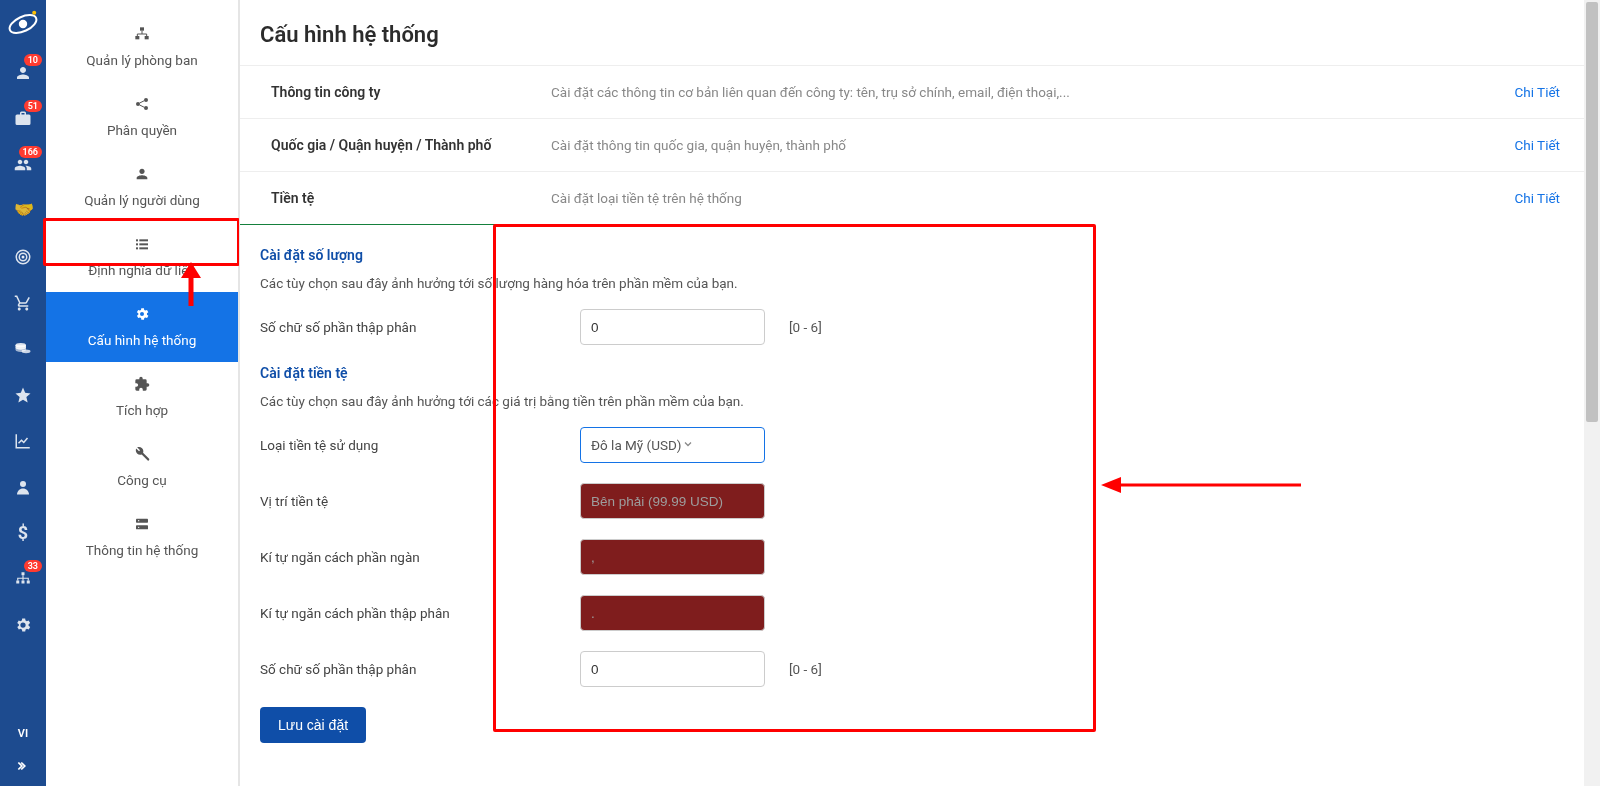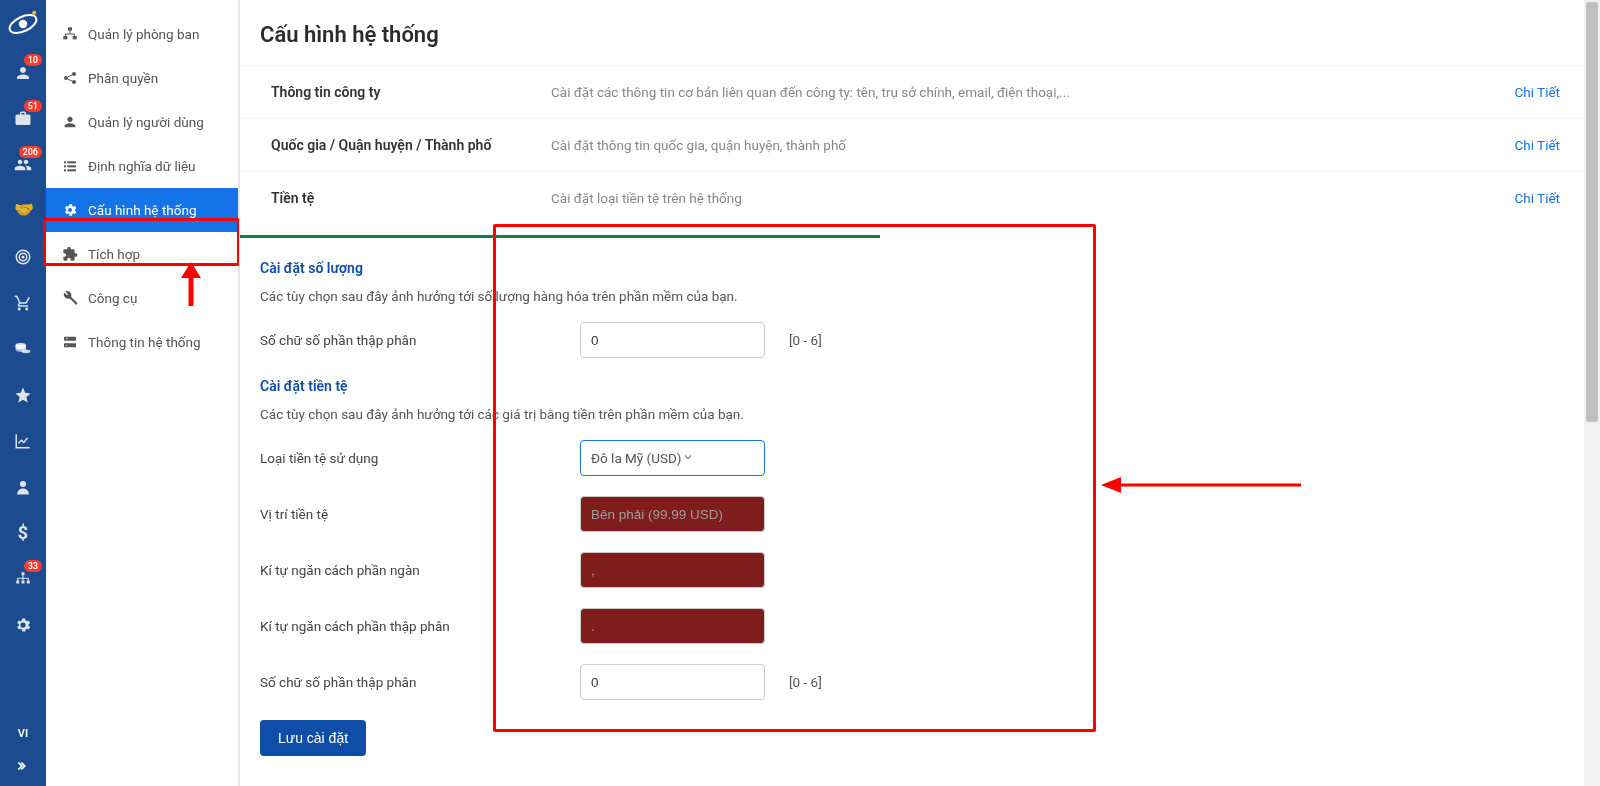--- a/index.html
+++ b/index.html
@@ -12,37 +12,37 @@
 .icon-rail .rail-item { width: 46px; height: 46px; display: flex; align-items: center; justify-content: center; color: rgba(255,255,255,0.85); cursor: pointer; position: relative; }
 .rail-item svg, .rail-item .glyph { width: 18px; height: 18px; }
 .rail-item .glyph { font-size: 16px; line-height: 1; text-align:center; }
 .badge { position: absolute; top: 4px; right: 4px; background: #ff3b30; color: #fff; font-size: 9px; font-weight: 600; padding: 1px 4px; border-radius: 8px; min-width: 16px; text-align:center;}
 .rail-bottom { margin-top: auto; }
 .rail-lang { color: #fff; font-size: 11px; font-weight: 600; padding: 6px 0; text-align:center; width:100%;margin-top:25px;}
 .rail-expand { width: 46px; height: 40px; display:flex; align-items:center; justify-content:center; color:#fff; cursor:pointer;}
 
 
 .sidebar { width: 193px; background: #fff; border-right: 1px solid #e5e5e5; flex-shrink:0; padding-top:12px; position:relative;}
-.sidebar-item { display:flex; align-items:center; gap:10px; padding: 14px 16px; color:#555; cursor:pointer; font-size:13.5px;}
+.sidebar-item { display:flex; align-items:center; gap:10px; padding: 14px 16px; color:#555; cursor:pointer; font-size:13.5px;flex-direction:column;}
 .sidebar-item.active { background:#1473e6; color:#fff; }
 .sidebar-item .sicon { width:16px; height:16px; flex-shrink:0; display:flex; align-items:center; justify-content:center; }
 .sidebar-hl { position:absolute; border:3px solid #ff0000; pointer-events:none; left:-3px; width:197px; height:48px; top:218px; border-radius:2px;}
 .sidebar-arrow { position:absolute; left:130px; top:262px; color:#ff0000; pointer-events:none;}
 
 
 .main { flex:1; background:#eceff1; overflow-y:auto; position:relative;}
 .main-inner { background:#fff; margin: 0; border-left: 1px solid #e5e5e5; min-height:100%;}
 .page-title { font-size:22px; font-weight:600; color:#2b2b2b; padding:22px 20px 18px; }
 .config-list { }
 .config-row { display:flex; align-items:center; padding: 18px 20px; border-top:1px solid #eee; }
 .config-row .cr-label { width:280px; font-weight:600; color:#333; font-size:14px;margin-left:11px;}
 .config-row .cr-desc { flex:1; color:#888; font-size:13.5px;}
 .config-row .cr-link { color:#1473e6; font-size:13.5px; cursor:pointer; padding-right: 20px;}
 
-.settings-panel { padding: 14px 20px 20px; border-top:3px solid #15803d;margin-top:11px; }
+.settings-panel { padding: 14px 20px 20px; border-top:1px solid #15803d; }
 .settings-panel h4 { color:#0f4ea8; font-size:14px; font-weight:600; margin: 8px 0 12px;}
 .settings-panel .hint { color:#555; font-size:13.5px; margin-bottom:18px;}
 .frow { display:flex; align-items:center; margin-bottom:20px; }
 .frow .flabel { width:320px; color:#444; font-size:13.5px;}
 .frow .fctrl { width:185px; }
 .frow .frange { margin-left:24px; color:#555; font-size:13.5px;}
 .frow input[type=text] { width:100%; height:36px; border:1px solid #ccc; border-radius:4px; padding: 0 10px; font-size:13.5px; color:#333;}
 .frow input[disabled] { background:#7f1d1d; color:#9d9d9d;}
 .frow .select { width:100%; height:36px; border:1px solid #1473e6; border-radius:4px; display:flex; align-items:center; padding:0 10px; color:#555; font-size:13.5px; cursor:pointer;}
 .frow .select .chev { color:#888; }
@@ -78,21 +78,21 @@
     <div class="rail-item">
         <svg viewBox="0 0 24 24" fill="currentColor">
           <path d="M20 6h-4V4a2 2 0 00-2-2h-4a2 2 0 00-2 2v2H4a2 2 0 00-2 2v10a2 2 0 002 2h16a2 2 0 002-2V8a2 2 0 00-2-2zM10 4h4v2h-4V4z"></path>
         </svg>
         <span class="badge">51</span>
       </div>
     <div class="rail-item">
         <svg viewBox="0 0 24 24" fill="currentColor">
           <path d="M16 11c1.7 0 3-1.3 3-3s-1.3-3-3-3-3 1.3-3 3 1.3 3 3 3zm-8 0c1.7 0 3-1.3 3-3S9.7 5 8 5 5 6.3 5 8s1.3 3 3 3zm0 2c-2.3 0-7 1.2-7 3.5V19h14v-2.5c0-2.3-4.7-3.5-7-3.5zm8 0c-.3 0-.6 0-1 .1 1.2.8 2 1.9 2 3.4V19h6v-2.5c0-2.3-4.7-3.5-7-3.5z"></path>
         </svg>
-        <span class="badge">206</span>
+        <span class="badge">166</span>
       </div>
     <div class="rail-item">
         <span class="glyph">🤝</span>
       </div>
     <div class="rail-item">
         <svg viewBox="0 0 24 24" fill="none" stroke="currentColor" stroke-width="2">
           <circle cx="12" cy="12" r="9"></circle>
           <circle cx="12" cy="12" r="5"></circle>
           <circle cx="12" cy="12" r="1" fill="currentColor"></circle>
         </svg>

